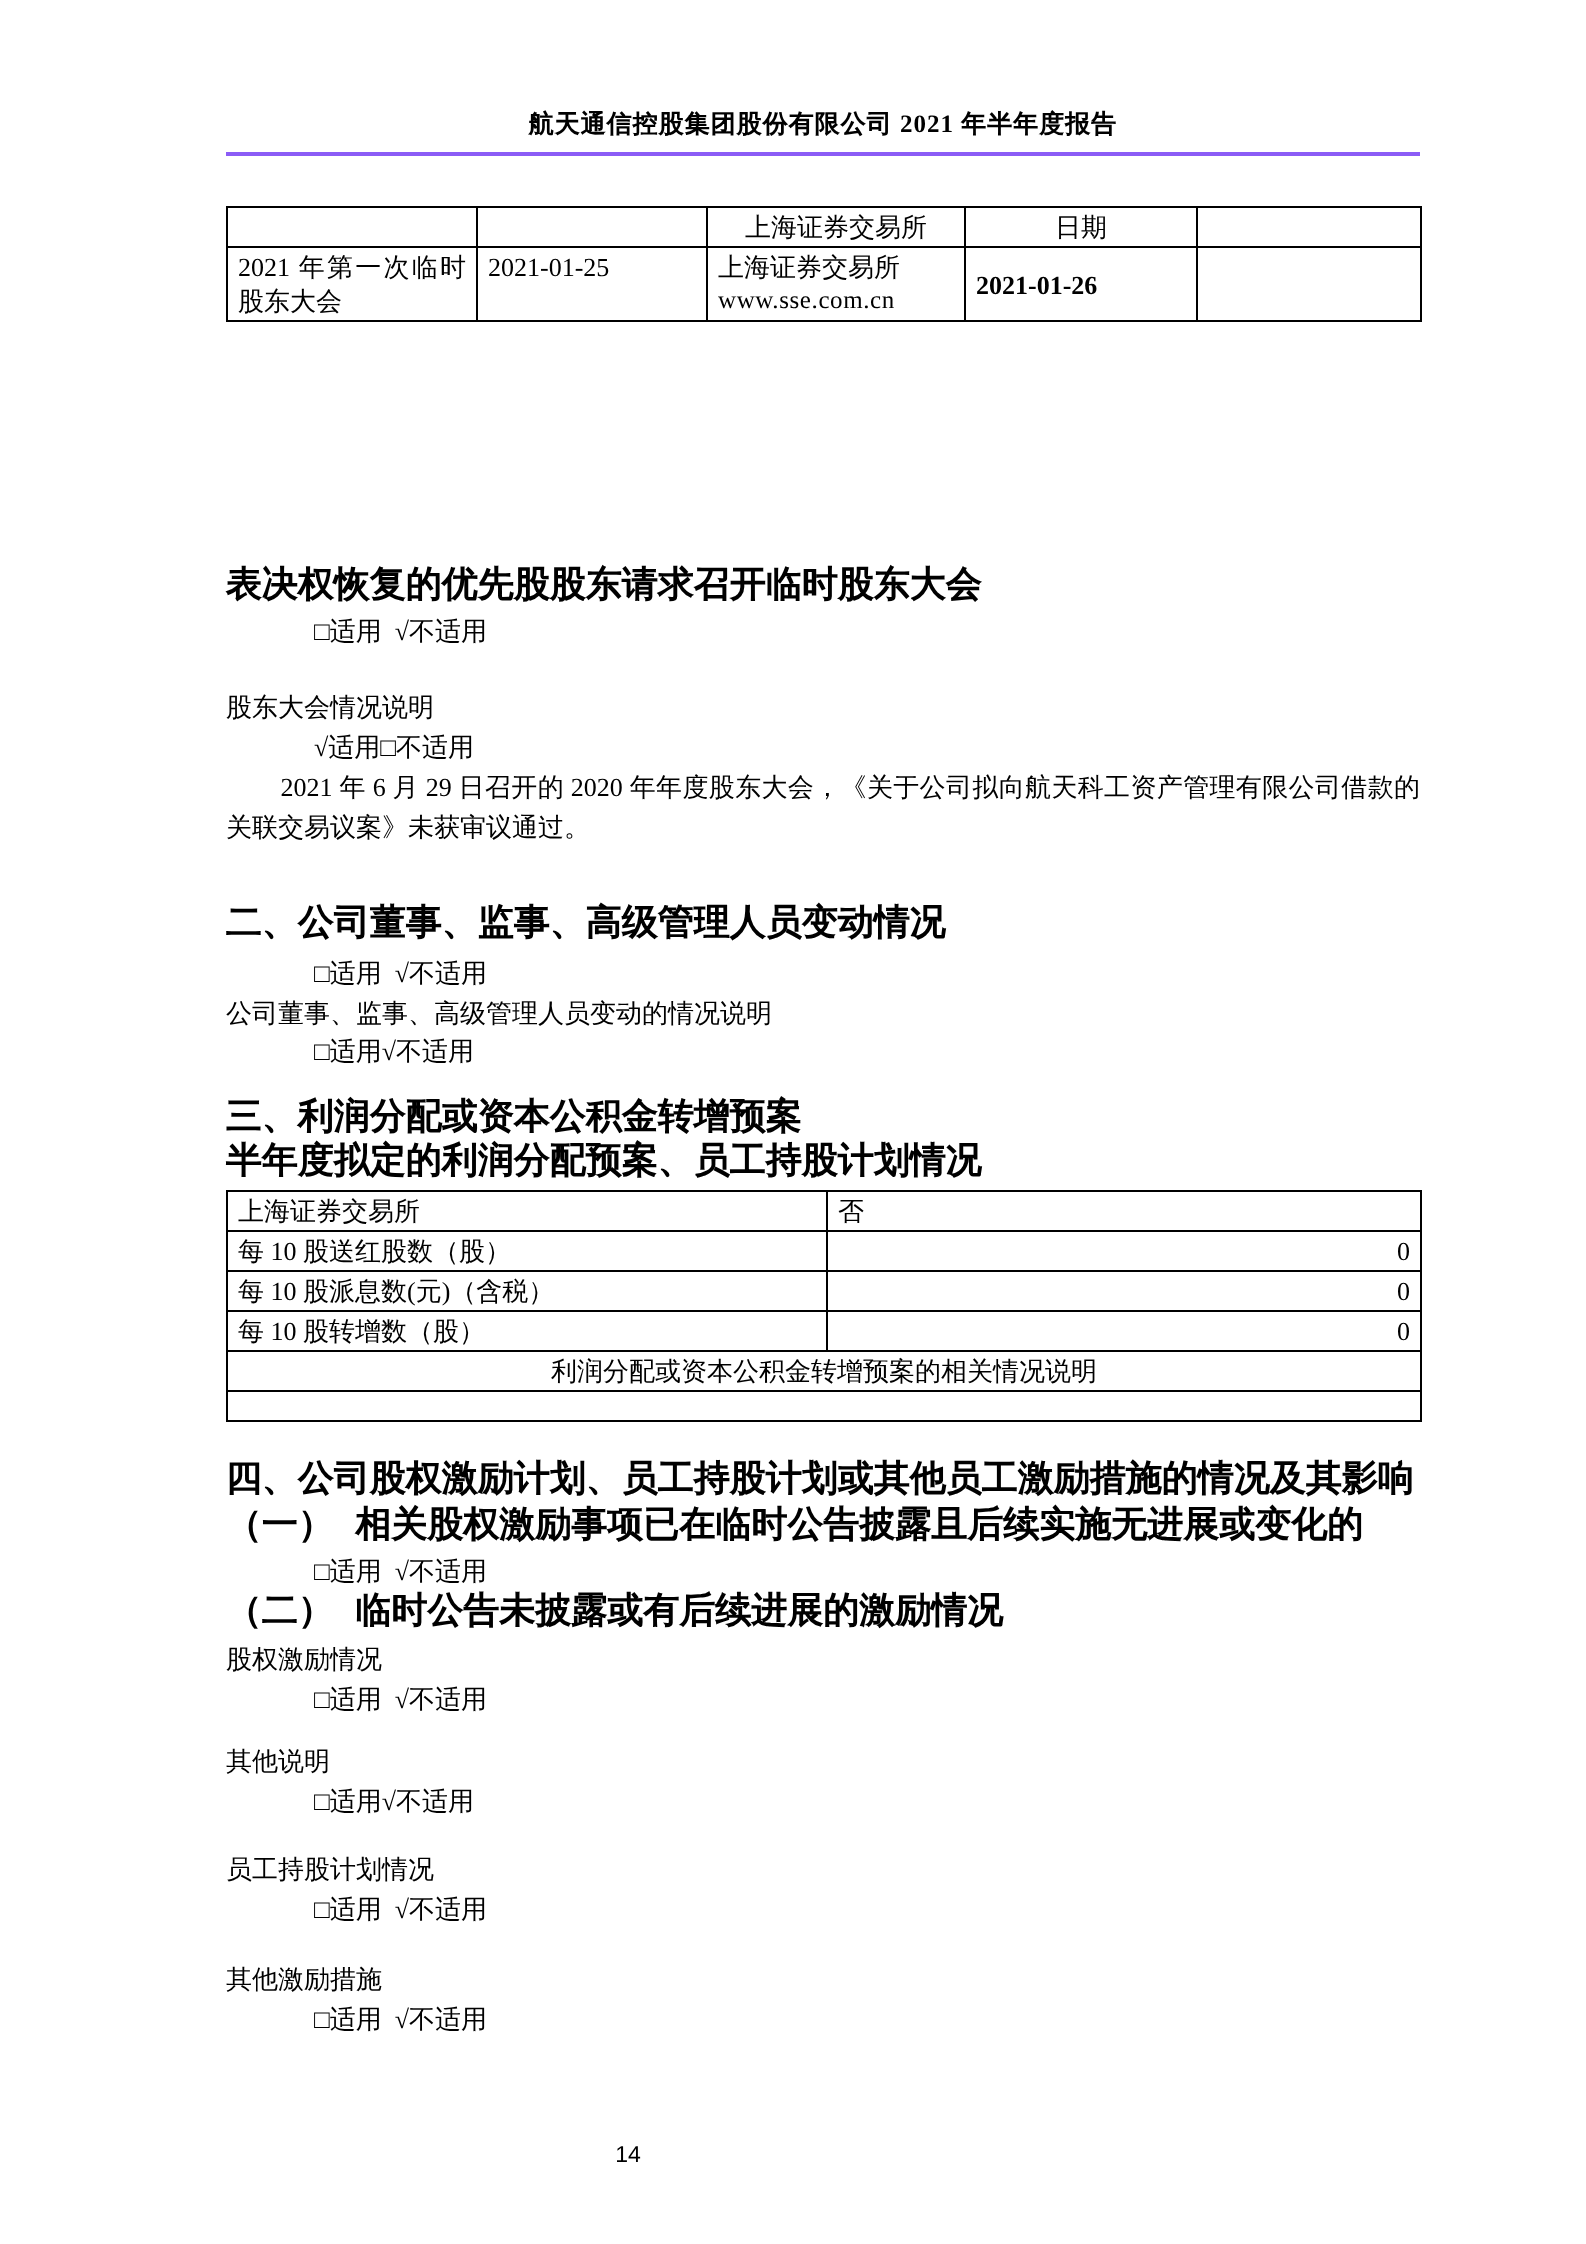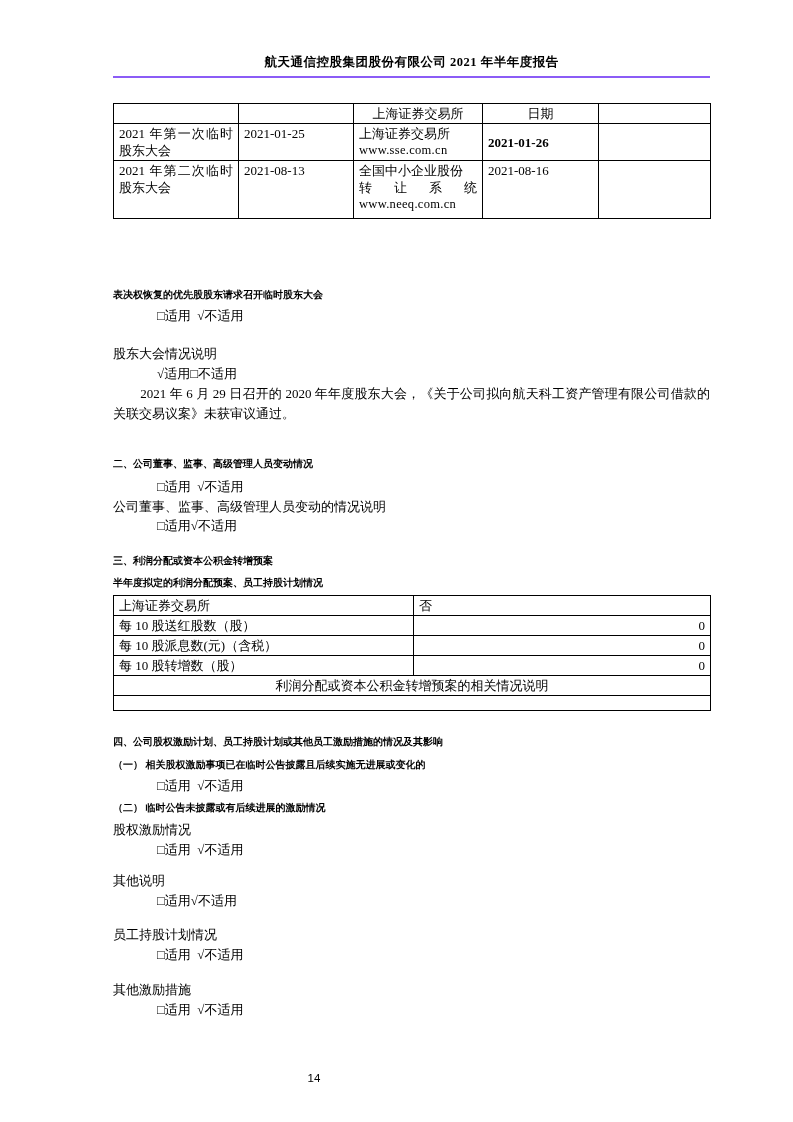--- a/index.html
+++ b/index.html
@@ -23,21 +23,21 @@
   #meetings-table { top:103px; width:597px; }
   #meetings-table td.center { text-align:center; }
   #meetings-table td.vmid { vertical-align:middle;font-weight:bold; }
   .cjk-wrap { text-align:justify; }
   .dist { text-align:justify; text-align-last:justify; }
   .url { font-size:12.5px; letter-spacing:0.3px; }
   #dist-table { top:595px; width:597px; }
   #dist-table td.num { text-align:right; }
   #dist-table td.note-head { text-align:center; }
   .tline { position:absolute; left:113px; width:597px; line-height:17px; }
-  .bold { font-weight:bold; font-size:10px; }
+  .bold { font-weight:bold; font-size:18px;font-family:Liberation Mono, monospace; }
   .check-line { white-space:pre;padding-left:44px; }
   .note-par { text-align:justify; text-indent:2.1em; line-height:20px; }
   .footer {
     position:absolute; top:1072px; left:0; width:628px;
     text-align:center; font-size:11.5px;
     font-family:"Liberation Sans","DejaVu Sans",sans-serif;
   }
 </style>
 </head>
 <body>
@@ -63,31 +63,20 @@
       <td class="center"></td>
     </tr>
     <tr style="height:36px">
       <td class="cjk-wrap">2021 年第一次临时股东大会</td>
       <td>2021-01-25</td>
       <td>
         <div>上海证券交易所</div>
         <div class="url">www.sse.com.cn</div>
       </td>
       <td class="vmid">2021-01-26</td>
-      <td></td>
-    </tr>
-    <tr style="height:58px">
-      <td class="cjk-wrap">2021 年第二次临时股东大会</td>
-      <td>2021-08-13</td>
-      <td>
-        <div>全国中小企业股份</div>
-        <div class="dist">转让系统</div>
-        <div class="url">www.neeq.com.cn</div>
-      </td>
-      <td>2021-08-16</td>
       <td></td>
     </tr>
   </tbody>
     </table>
 
   <div class="tline bold" style="top:286px">表决权恢复的优先股股东请求召开临时股东大会</div>
   <div class="tline check-line" style="top:307px">□适用  √不适用</div>
   <div class="tline" style="top:345px">股东大会情况说明</div>
   <div class="tline check-line" style="top:365px">√适用□不适用</div>
   <div class="tline note-par" style="top:384px">2021 年 6 月 29 日召开的 2020 年年度股东大会，《关于公司拟向航天科工资产管理有限公司借款的关联交易议案》未获审议通过。</div>

